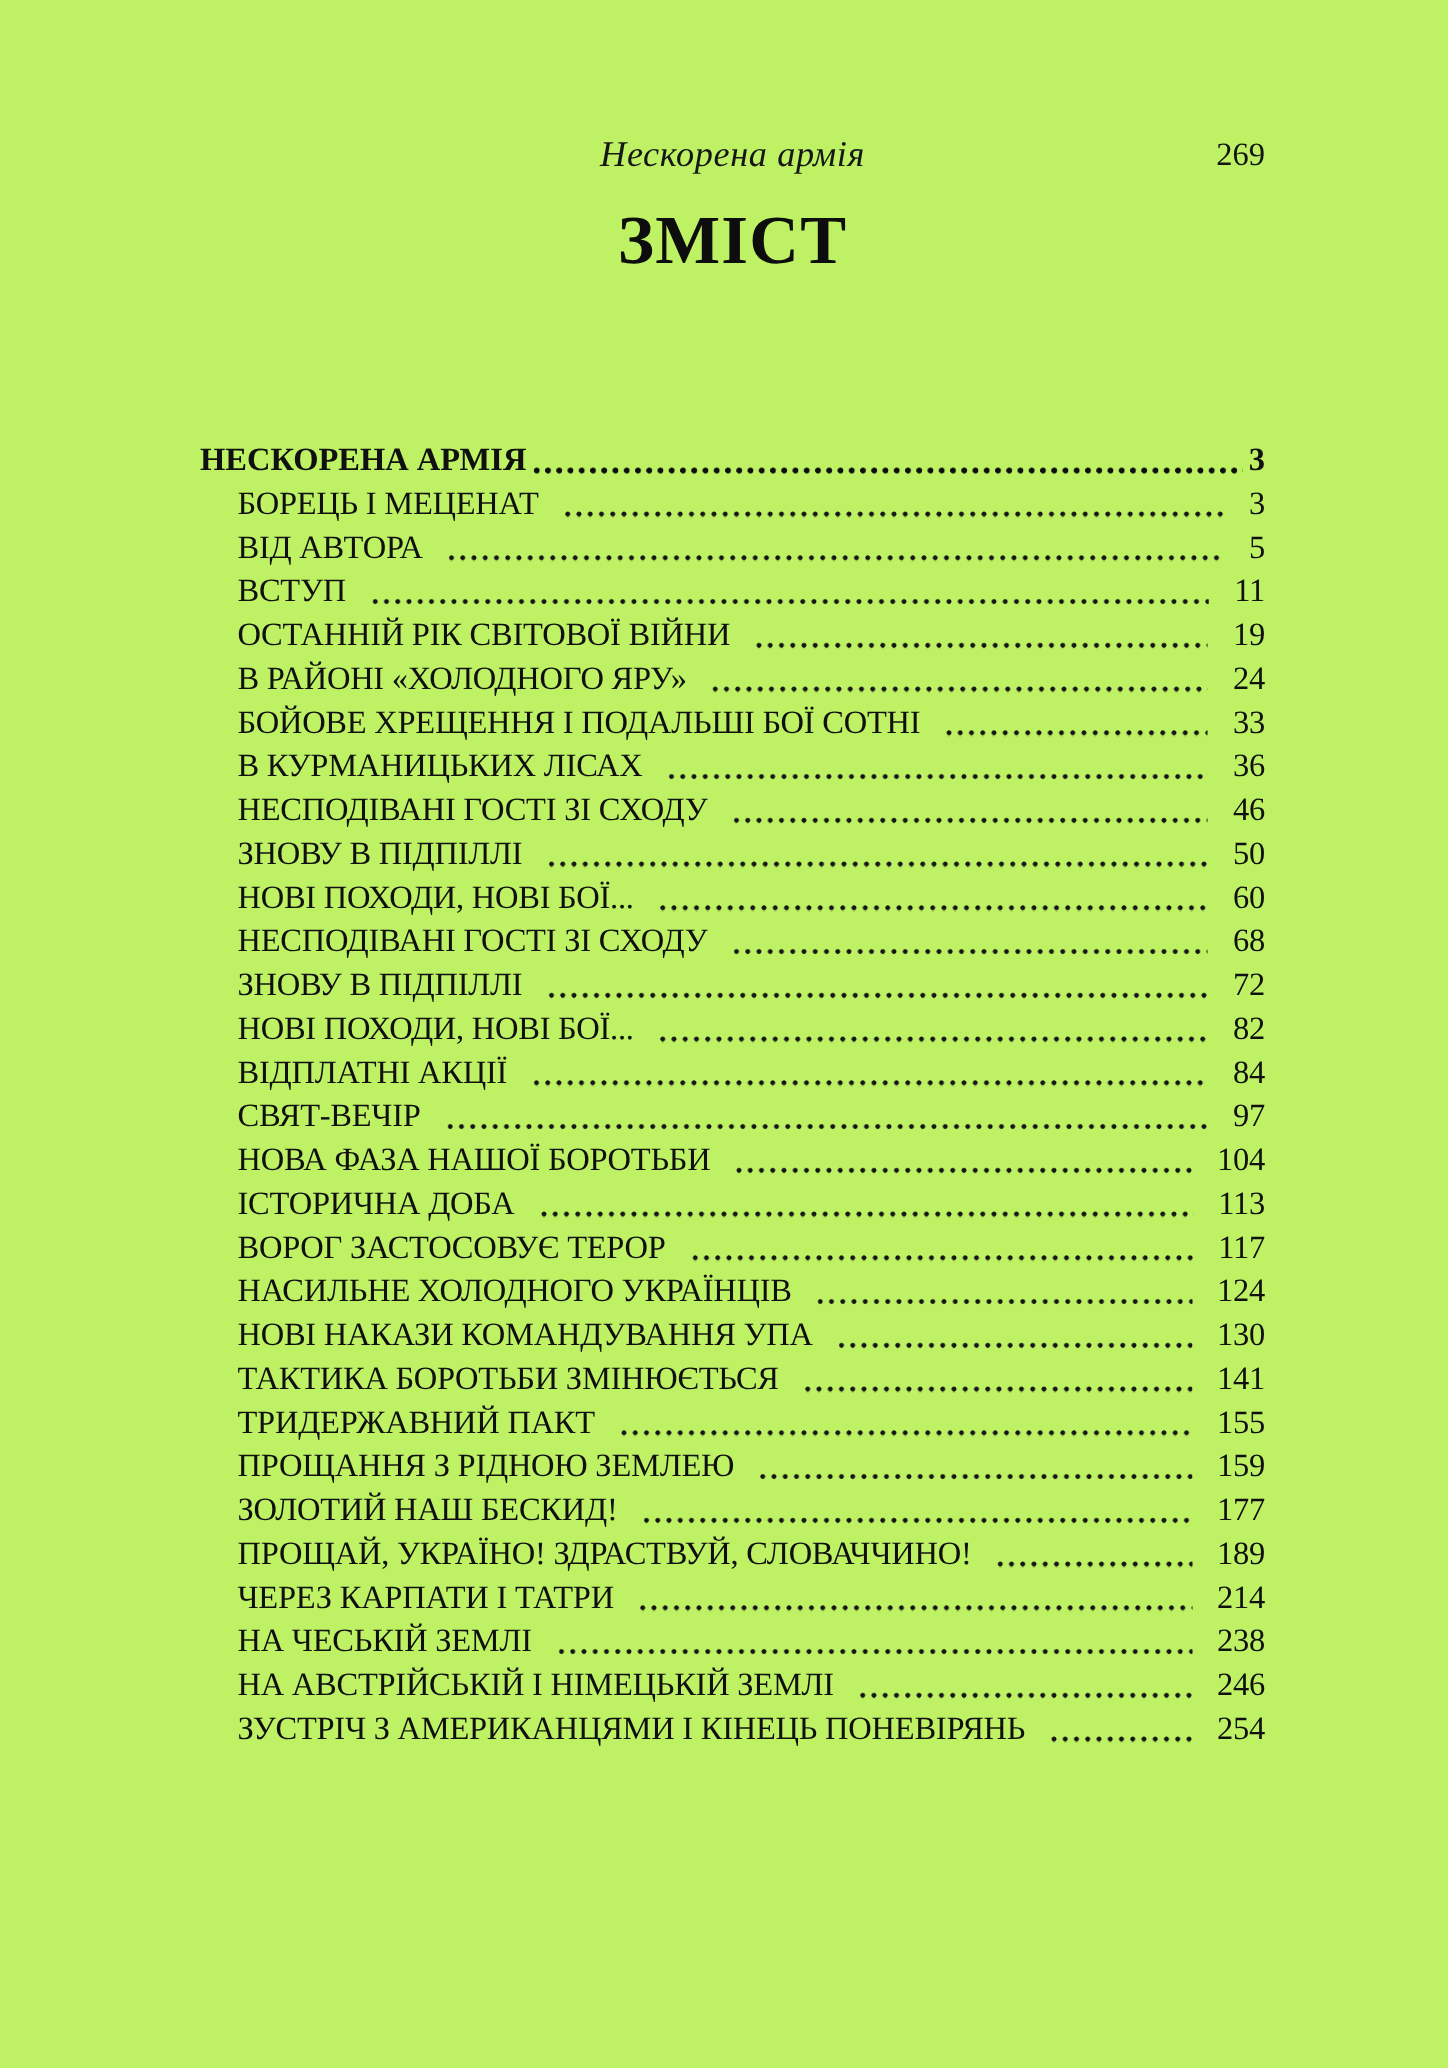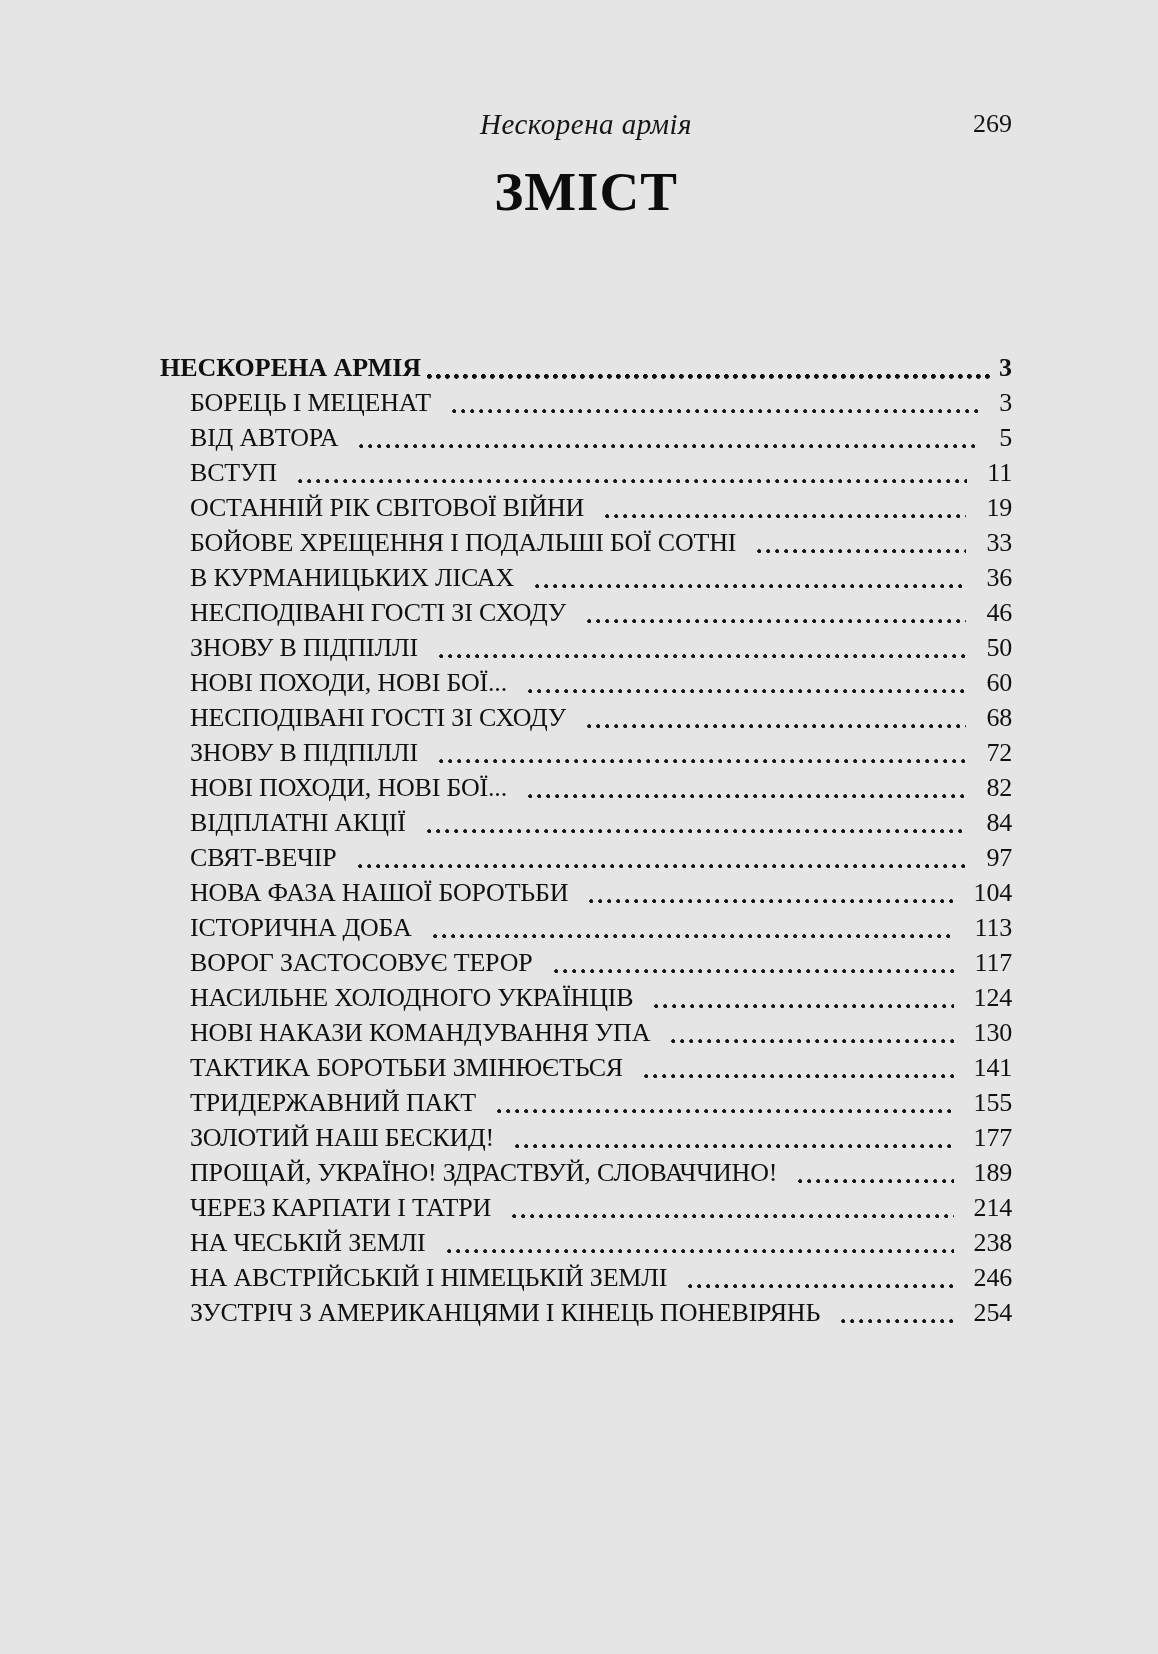--- a/index.html
+++ b/index.html
@@ -12,21 +12,21 @@
     height: 1654px;
     font-family: "Liberation Serif", "DejaVu Serif", serif;
     color: #111111;
     position: relative;
     overflow: hidden;
   }
   .page {
     position: relative;
     width: 1158px;
     height: 1654px;
-    background: #e5e5e5;
+    background: #bef264;
   }
   
   .running-head {
     position: absolute;
     left: 160px;
     top: 106px;
     width: 852px;
     height: 42px;
   }
   .running-title {
@@ -131,20 +131,25 @@
     <span class="toc-label">ВСТУП</span>
     <span class="toc-dots"></span>
     <span class="toc-page">11</span>
   </div>
       <div class="toc-row indent">
     <span class="toc-label">ОСТАННІЙ РІК СВІТОВОЇ ВІЙНИ</span>
     <span class="toc-dots"></span>
     <span class="toc-page">19</span>
   </div>
       <div class="toc-row indent">
+    <span class="toc-label">В РАЙОНІ «ХОЛОДНОГО ЯРУ»</span>
+    <span class="toc-dots"></span>
+    <span class="toc-page">24</span>
+  </div>
+      <div class="toc-row indent">
     <span class="toc-label">БОЙОВЕ ХРЕЩЕННЯ І ПОДАЛЬШІ БОЇ СОТНІ</span>
     <span class="toc-dots"></span>
     <span class="toc-page">33</span>
   </div>
       <div class="toc-row indent">
     <span class="toc-label">В КУРМАНИЦЬКИХ ЛІСАХ</span>
     <span class="toc-dots"></span>
     <span class="toc-page">36</span>
   </div>
       <div class="toc-row indent">
@@ -216,20 +221,25 @@
     <span class="toc-label">ТАКТИКА БОРОТЬБИ ЗМІНЮЄТЬСЯ</span>
     <span class="toc-dots"></span>
     <span class="toc-page">141</span>
   </div>
       <div class="toc-row indent">
     <span class="toc-label">ТРИДЕРЖАВНИЙ ПАКТ</span>
     <span class="toc-dots"></span>
     <span class="toc-page">155</span>
   </div>
       <div class="toc-row indent">
+    <span class="toc-label">ПРОЩАННЯ З РІДНОЮ ЗЕМЛЕЮ</span>
+    <span class="toc-dots"></span>
+    <span class="toc-page">159</span>
+  </div>
+      <div class="toc-row indent">
     <span class="toc-label">ЗОЛОТИЙ НАШ БЕСКИД!</span>
     <span class="toc-dots"></span>
     <span class="toc-page">177</span>
   </div>
       <div class="toc-row indent">
     <span class="toc-label">ПРОЩАЙ, УКРАЇНО! ЗДРАСТВУЙ, СЛОВАЧЧИНО!</span>
     <span class="toc-dots"></span>
     <span class="toc-page">189</span>
   </div>
       <div class="toc-row indent">

